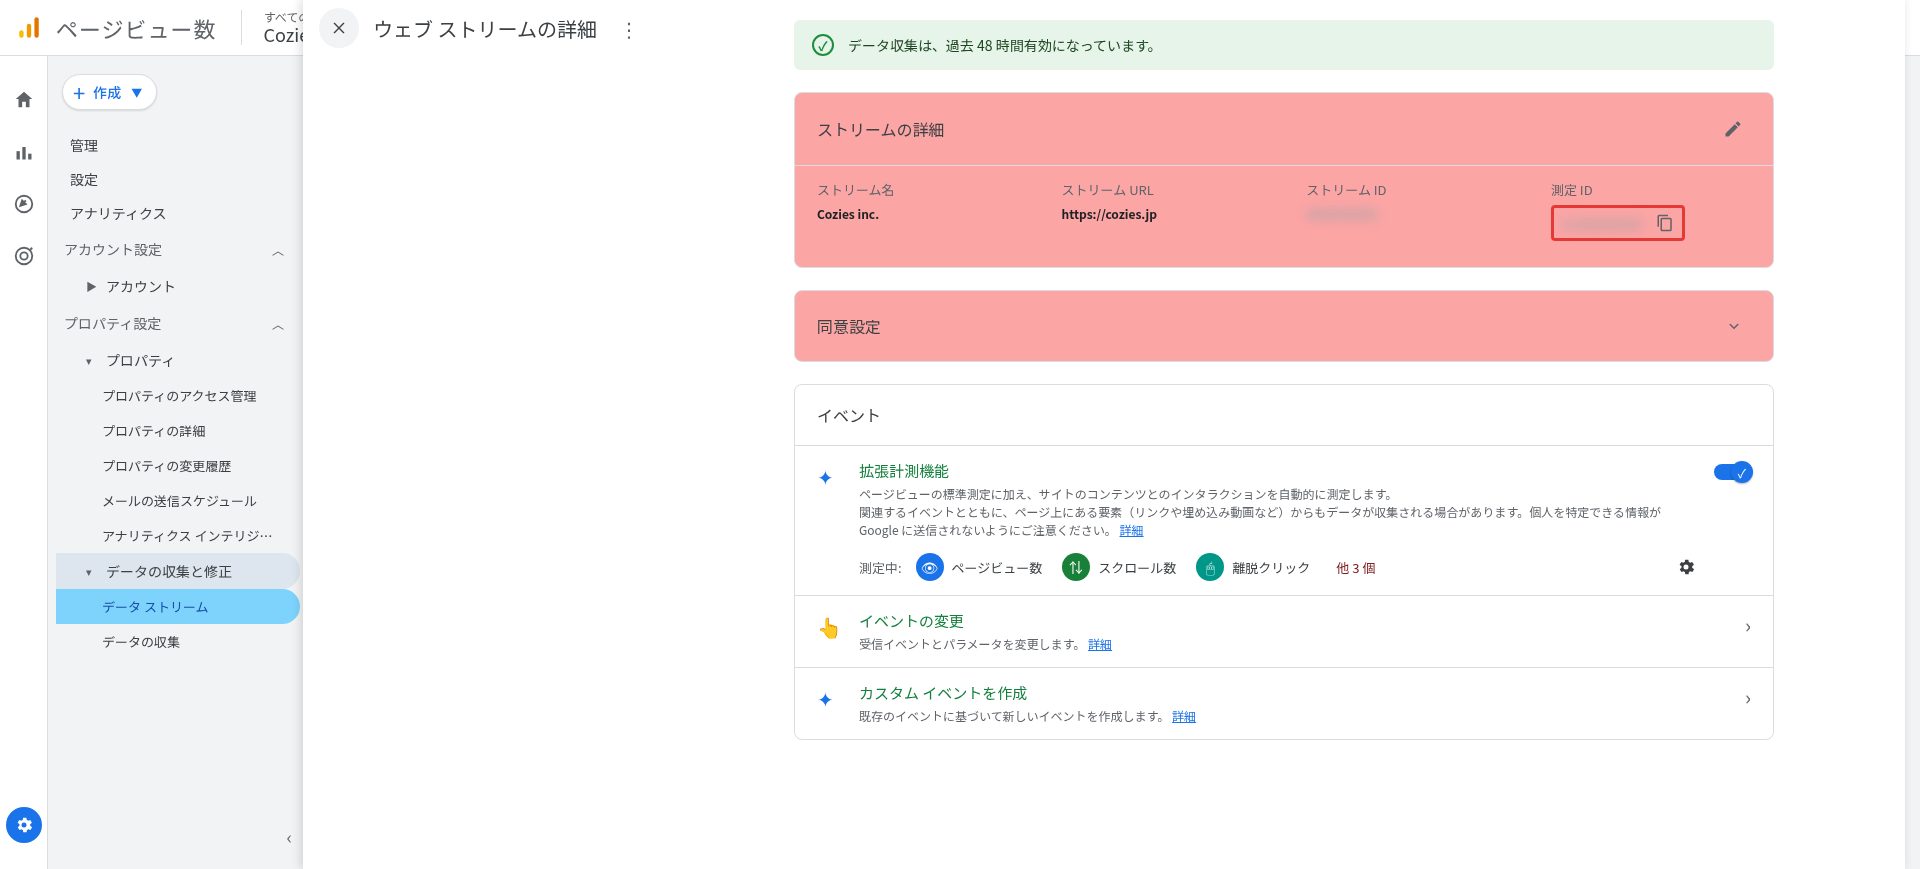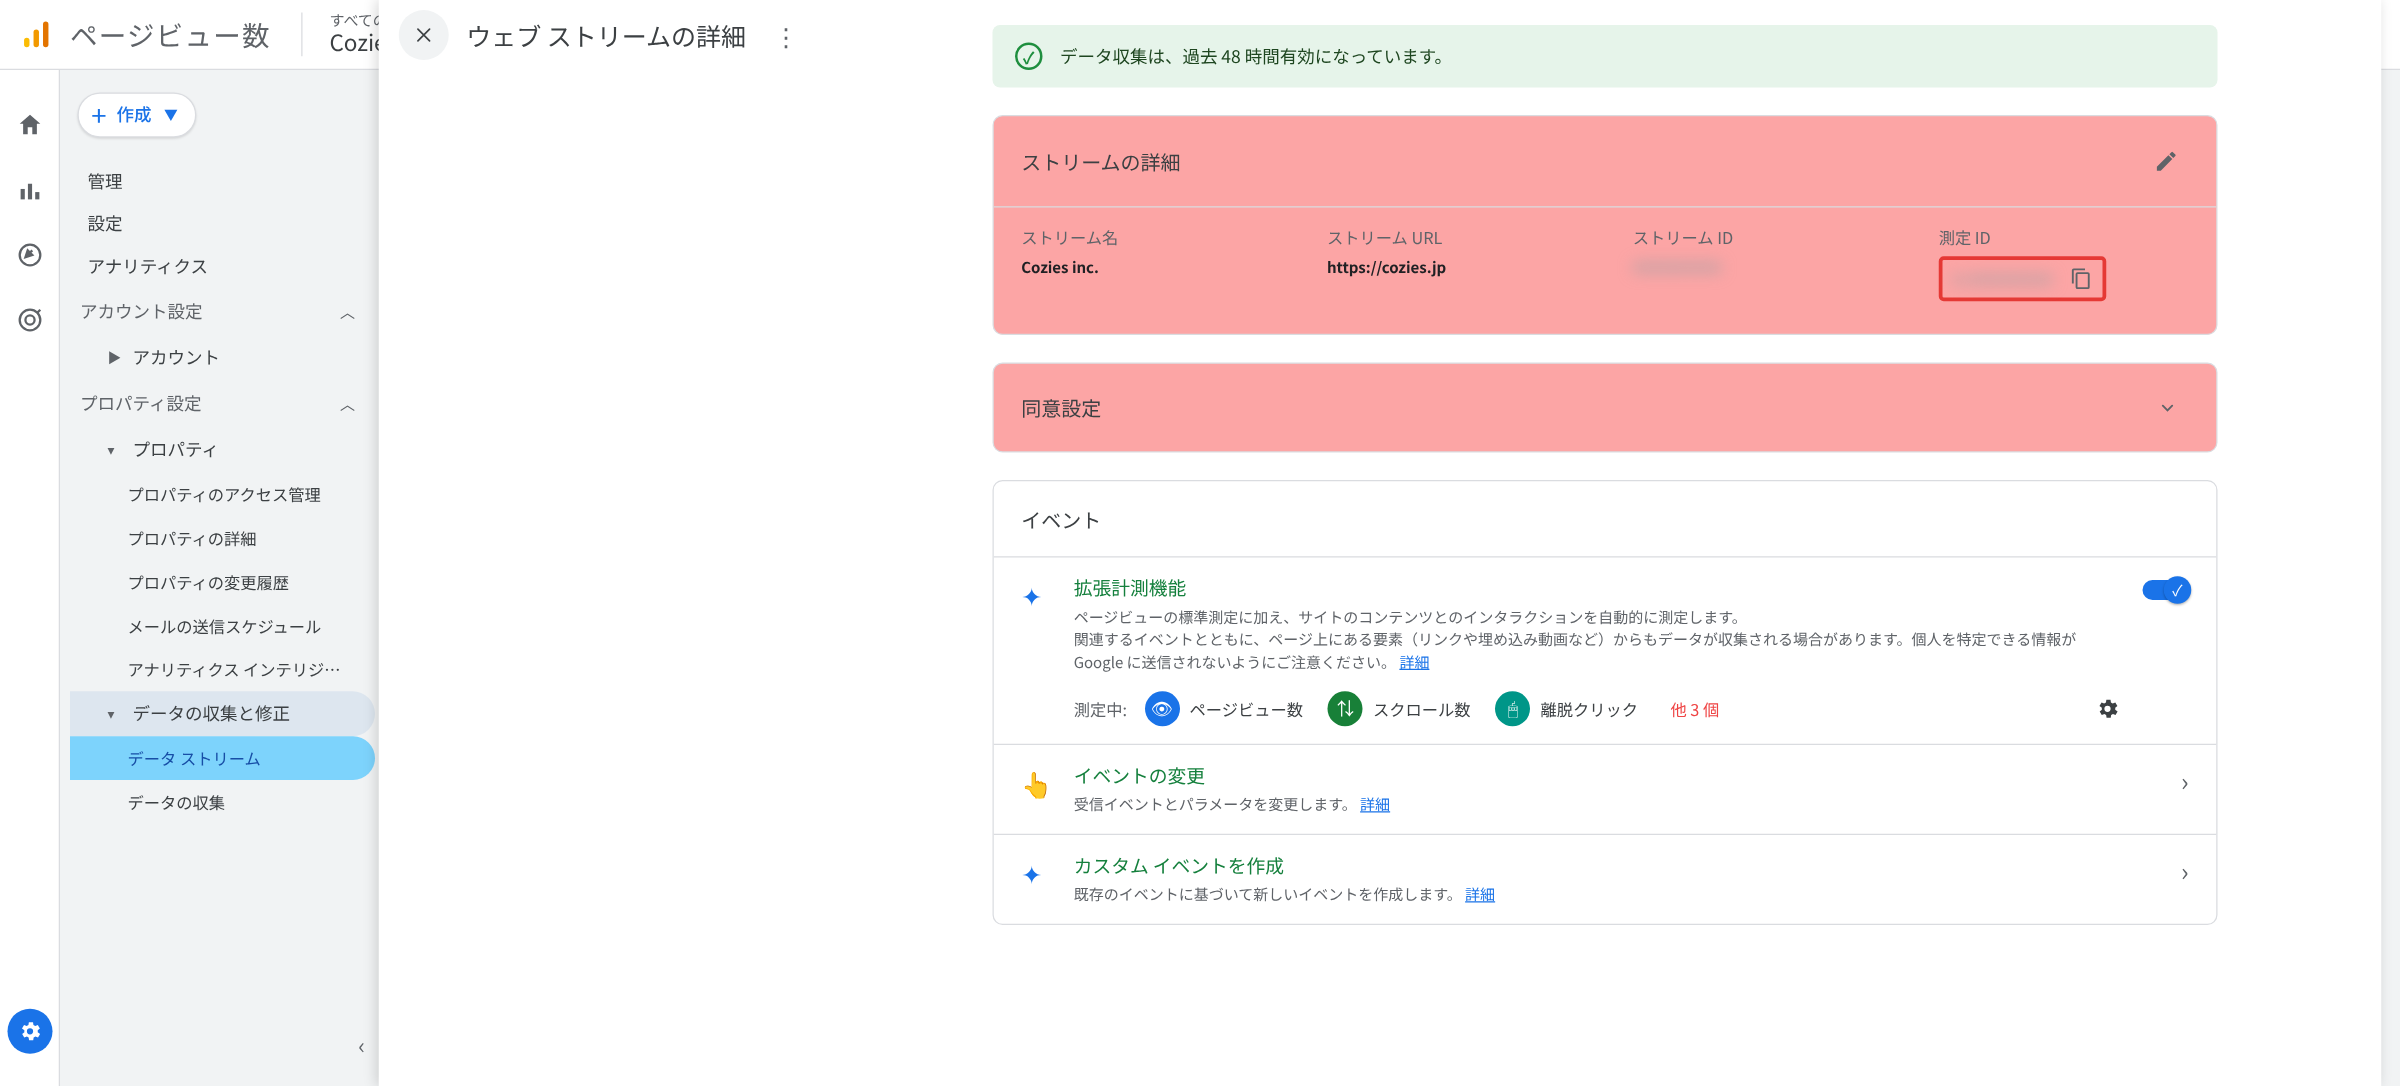--- a/index.html
+++ b/index.html
@@ -76,21 +76,21 @@
 
 .toggle{width:37px;height:16px;background:#1a73e8;border-radius:10px;position:relative;cursor:pointer;flex-shrink:0;margin-top:4px}
 .toggle .knob{position:absolute;right:-2px;top:-3px;width:22px;height:22px;border-radius:50%;background:#1a73e8;display:flex;align-items:center;justify-content:center;color:#fff;font-size:12px;box-shadow:0 1px 2px rgba(0,0,0,.3)}
 
 .chips{display:flex;align-items:center;gap:8px;margin-top:14px;flex-wrap:wrap}
 .chip{display:inline-flex;align-items:center;gap:8px;border-radius:16px;padding-right:12px;font-size:13px;color:#3c4043}
 .chip .ci{width:28px;height:28px;border-radius:50%;display:flex;align-items:center;justify-content:center;color:#fff;font-size:14px}
 .ci.blue{background:#1a73e8}
 .ci.green{background:#188038}
 .ci.teal{background:#009688}
-.chips .more{color:#ef4444;font-size:13px;margin-left:6px;cursor:pointer}
+.chips .more{color:#7f1d1d;font-size:13px;margin-left:6px;cursor:pointer}
 .chips .gear{margin-left:auto;color:#3c4043;cursor:pointer}
 .measuring-lbl{font-size:13px;color:#5f6368;margin-right:6px}
 
 svg{display:block}
 </style>
 </head>
 <body>
 
 <div class="topbar">
   <div class="ga-logo">

